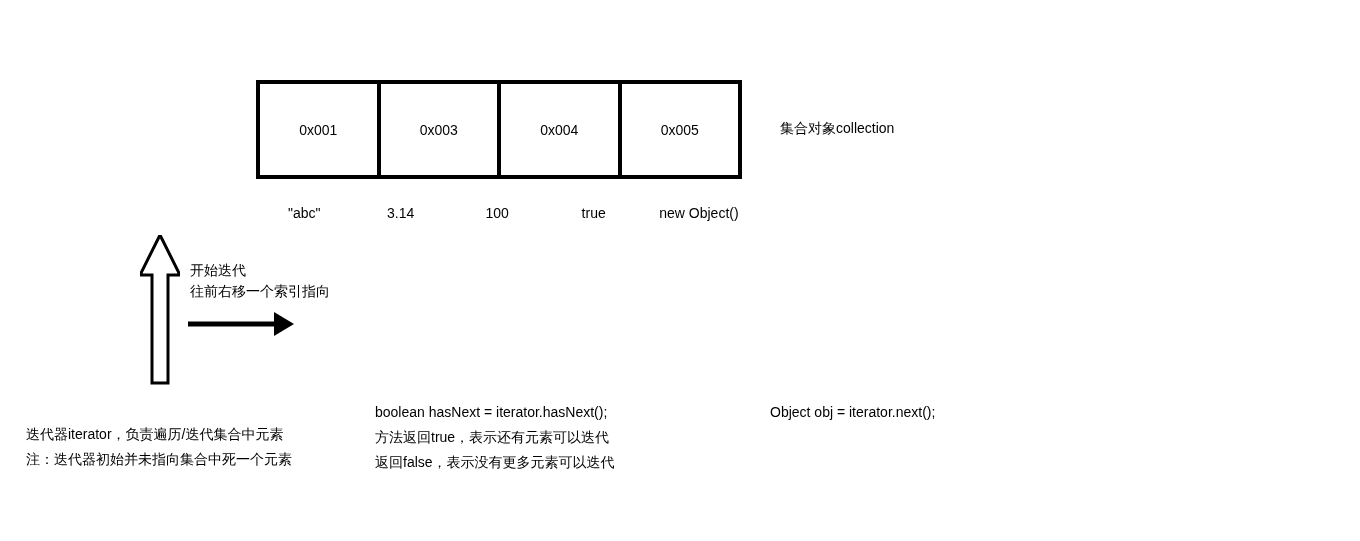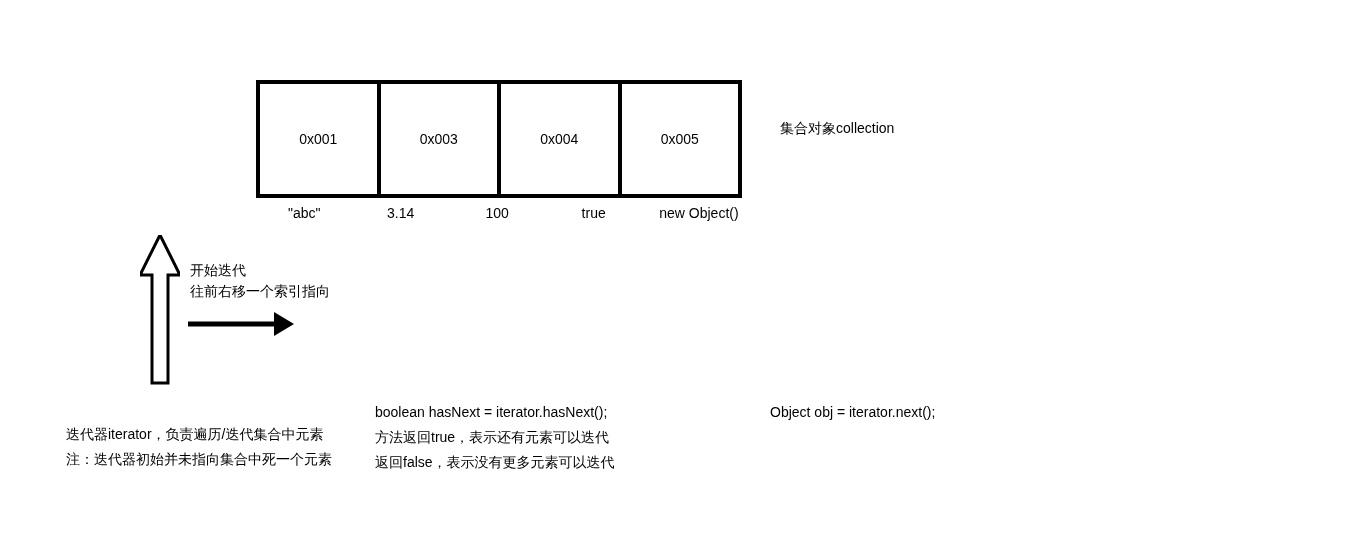--- a/index.html
+++ b/index.html
@@ -12,21 +12,21 @@
     font-family: "Microsoft YaHei", Arial, sans-serif;
     font-size: 14px;
     color: #000;
     background: #fff;
   }
   .collection-box {
     position: absolute;
     left: 256px;
     top: 80px;
     width: 486px;
-    height: 118px;
+    height: 99px;
     border: 4px solid #000;
     display: flex;
   }
   .cell {
     flex: 1;
     border-right: 4px solid #000;
     display: flex;
     align-items: center;
     justify-content: center;
     font-size: 14px;
@@ -69,21 +69,20 @@
     left: 186px;
     top: 304px;
   }
   .iterator-text {
     position: absolute;
     left: 26px;
     top: 422px;
     width: 270px;
     font-size: 14px;
     line-height: 1.8;
-    margin-left: 40px;
   }
   .hasnext-text {
     position: absolute;
     left: 375px;
     top: 400px;
     width: 360px;
     font-size: 14px;
     line-height: 1.8;
   }
   .next-text {

